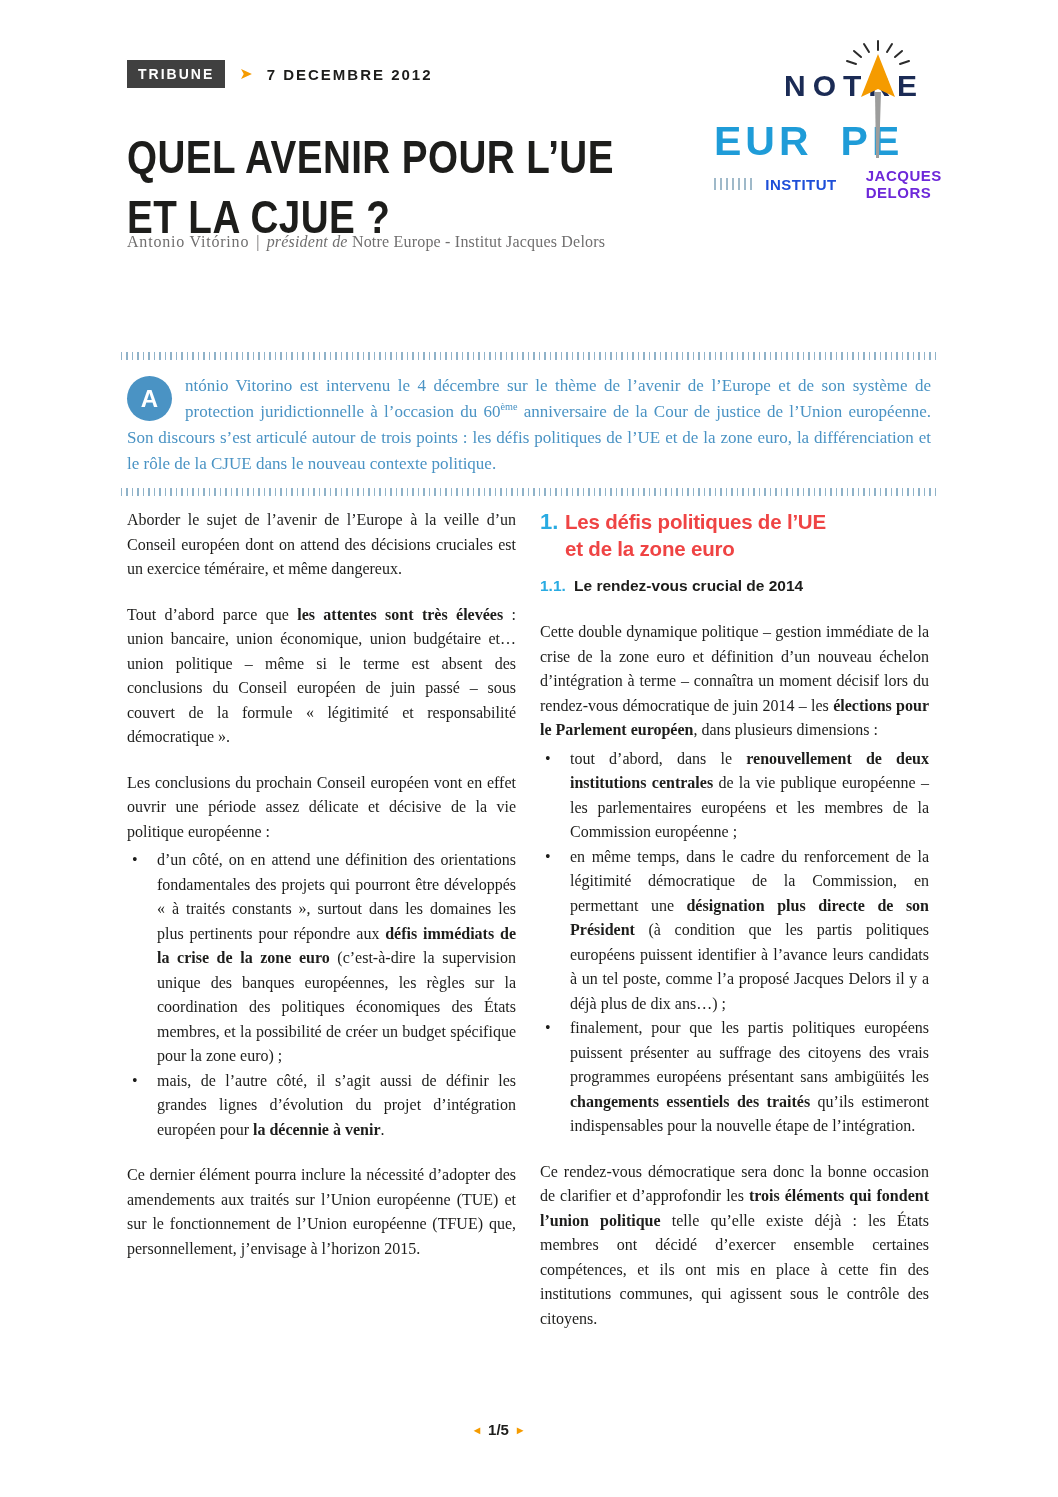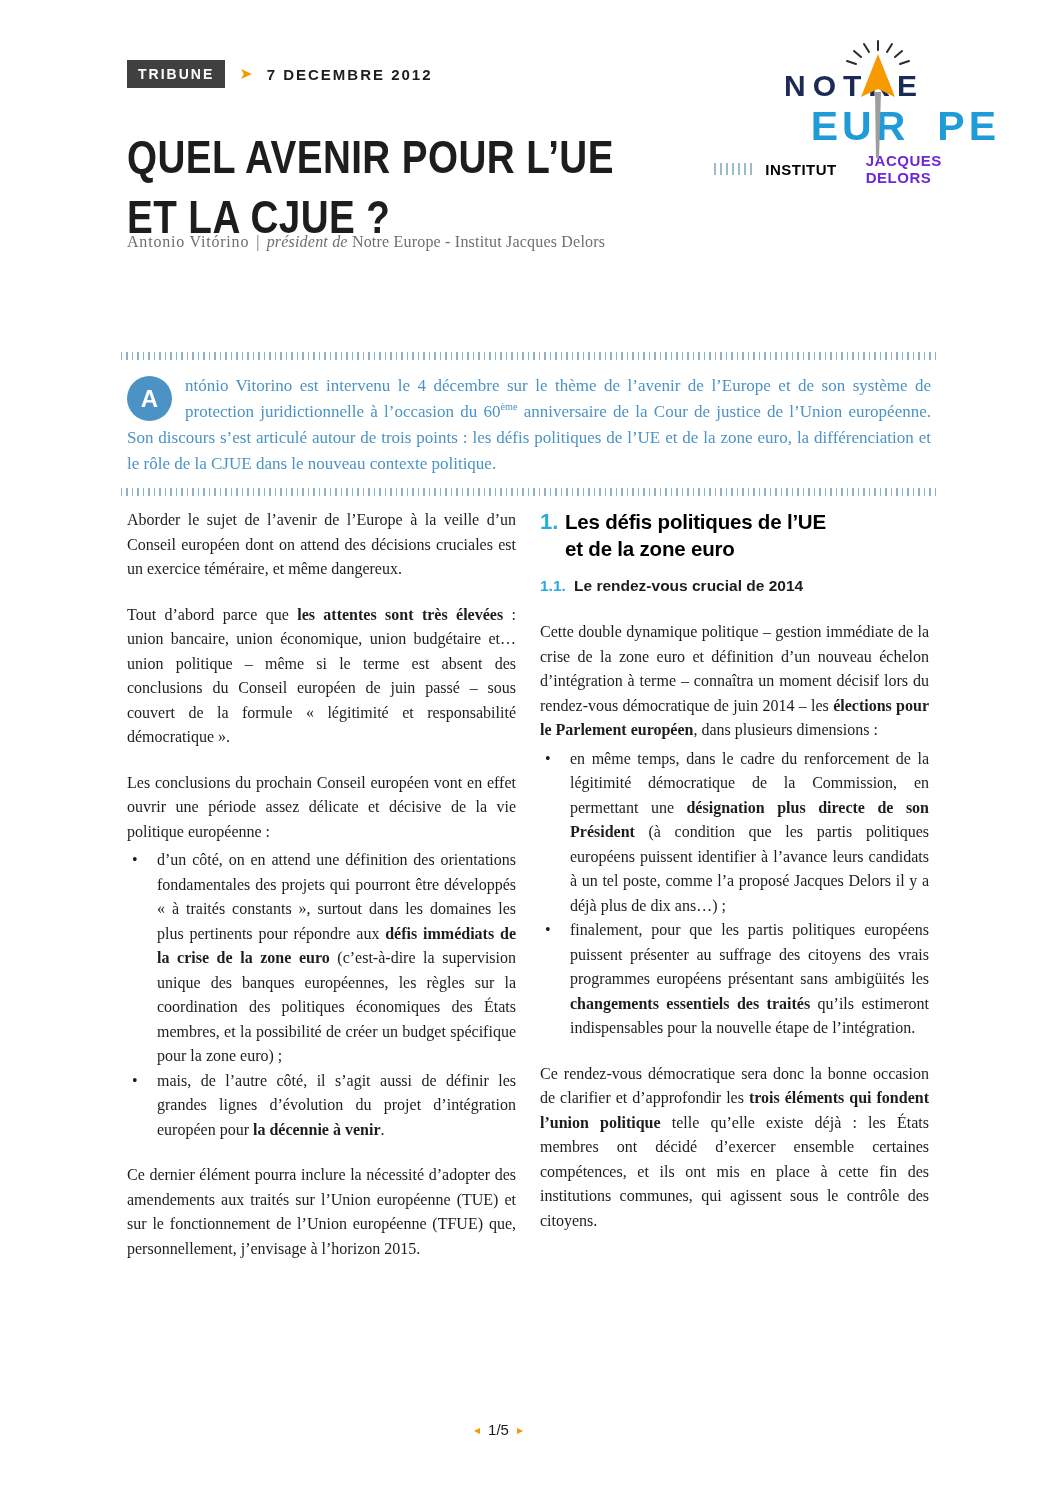--- a/index.html
+++ b/index.html
@@ -21,27 +21,27 @@
   .byline { position:absolute; top:233px; left:127px; font-size:16px; color:#706F6F; letter-spacing:0.2px; }
   .byline-author { letter-spacing:0.8px; }
   .byline-sep { margin:0 7px; }
   .byline-role { font-style:italic; }
 
   
   .logo { position:absolute; top:46px; left:714px; width:286px; }
   .logo-notre { font-family:"Liberation Sans", sans-serif; font-weight:700; font-size:30px; line-height:32px;
                 color:#1B2B55; letter-spacing:7px; text-align:right; padding-right:76px; margin-top:24px; }
   .logo-europe { font-family:"Liberation Sans", sans-serif; font-weight:700; font-size:41px; line-height:40px;
-                 color:#1F9CD8; letter-spacing:4px; text-align:right; margin-top:4px; }
+                 color:#1F9CD8; letter-spacing:4px; text-align:left; margin-top:19px; }
   .logo-europe .gap { display:inline-block; width:28px; }
   .logo-sub { margin-top:6px; display:flex; justify-content:flex-end; align-items:center;
               font-family:"Liberation Sans", sans-serif; font-weight:700; font-size:15px; letter-spacing:0.5px; }
   .hatch-sm { width:46px; height:12px; margin-right:9px;
               background:repeating-linear-gradient(90deg,#9FB9C9 0 2px,transparent 2px 6px); }
-  .logo-sub .institut { color:#000000; }
+  .logo-sub .institut { color:#1d4ed8; }
   .logo-sub .org-name { color:#6d28d9; margin-left:29px; }
   .logo-arrow { position:absolute; top:-6px; right:86px; }
 
   
   .intro { position:absolute; top:352px; left:121px; width:816px; }
   .intro-hatch { height:8px; background:repeating-linear-gradient(90deg,#8FB2C8 0 1.5px,transparent 1.5px 5.5px); }
   .intro-body { padding:13px 6px 11px; font-size:17px; line-height:26px; color:#4A93C4; text-align:justify; }
   .dropcap { float:left; width:45px; height:45px; border-radius:50%; background:#4A93C4; color:#fff;
              font-family:"Liberation Sans", sans-serif; font-weight:700; font-size:24px; line-height:45px;
              text-align:center; margin:3px 13px 2px 0; }
@@ -53,28 +53,28 @@
              text-align:justify; color:#1d1d1b; }
   .columns p { margin:0 0 21px; }
   .columns p.tight { margin-bottom:4px; }
   ul.bullets { list-style:none; margin:0 0 21px; padding:0; }
   ul.bullets li { position:relative; padding-left:30px; }
   ul.bullets li::before { content:"•"; position:absolute; left:5px; }
   b { font-weight:700; }
 
   .h1 { display:flex; font-family:"Liberation Sans", sans-serif; font-weight:700; margin:0 0 14px; text-align:left; }
   .h1 .num { color:#29ABE2; font-size:22px; line-height:27px; width:25px; flex:none; }
-  .h1 .htext { color:#000000; font-size:20.5px; line-height:27px; letter-spacing:-0.2px; }
+  .h1 .htext { color:#ef4444; font-size:20.5px; line-height:27px; letter-spacing:-0.2px; }
   .h2 { display:flex; font-family:"Liberation Sans", sans-serif; font-weight:700; margin:0 0 24px; text-align:left; }
   .h2 .num { color:#29ABE2; font-size:15.5px; line-height:20px; width:34px; flex:none; }
   .h2 .htext { color:#1d1d1b; font-size:15.5px; line-height:20px; }
 
   
   .pager { position:absolute; top:1421px; left:0; width:997px; text-align:center;
-           font-family:"Liberation Sans", sans-serif; font-weight:400; font-size:15px; color:#1d1d1b; }
+           font-family:"Liberation Sans", sans-serif; font-weight:700; font-size:15px; color:#1d1d1b; }
   .pg-arrow { color:#F59B00; font-size:12px; margin:0 8px; position:relative; top:-1px; }
 </style>
 </head>
 <body>
 
 <div class="page">
 
   <div class="kicker-row">
     <span class="kicker">TRIBUNE</span>
     <span class="kicker-arrow">➤</span>
@@ -140,20 +140,21 @@
       <h2 class="h1">
         <span class="num">1.</span>
         <span class="htext"><span>Les défis politiques de l’UE</span><br><span>et de la zone euro</span></span>
       </h2>
       <h3 class="h2">
         <span class="num">1.1.</span>
         <span class="htext">Le rendez-vous crucial de 2014</span>
       </h3>
       <p class="tight">Cette double dynamique politique – gestion immédiate de la crise de la zone euro et définition d’un nouveau échelon d’intégration à terme – connaîtra un moment décisif lors du rendez-vous démocratique de juin 2014 – les <b>élections pour le Parlement européen</b>, dans plusieurs dimensions :</p>
       <ul class="bullets">
+        <li>tout d’abord, dans le <b>renouvellement de deux institutions centrales</b> de la vie publique européenne – les parlementaires européens et les membres de la Commission européenne ;</li>
         <li>en même temps, dans le cadre du renforcement de la légitimité démocratique de la Commission, en permettant une <b>désignation plus directe de son Président</b> (à condition que les partis politiques européens puissent identifier à l’avance leurs candidats à un tel poste, comme l’a proposé Jacques Delors il y a déjà plus de dix ans…) ;</li>
         <li>finalement, pour que les partis politiques européens puissent présenter au suffrage des citoyens des vrais programmes européens présentant sans ambigüités les <b>changements essentiels des traités</b> qu’ils estimeront indispensables pour la nouvelle étape de l’intégration.</li>
       </ul>
       <p>Ce rendez-vous démocratique sera donc la bonne occasion de clarifier et d’approfondir les <b>trois éléments qui fondent l’union politique</b> telle qu’elle existe déjà : les États membres ont décidé d’exercer ensemble certaines compétences, et ils ont mis en place à cette fin des institutions communes, qui agissent sous le contrôle des citoyens.</p>
     </div>
 
   </main>
 
   <footer class="pager">
     <span class="pg-arrow">◂</span><span class="pg-num">1/5</span><span class="pg-arrow">▸</span>

